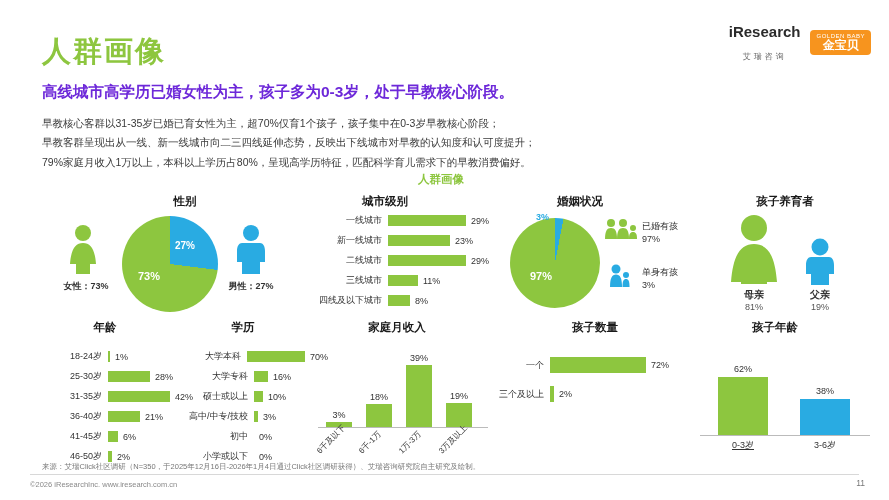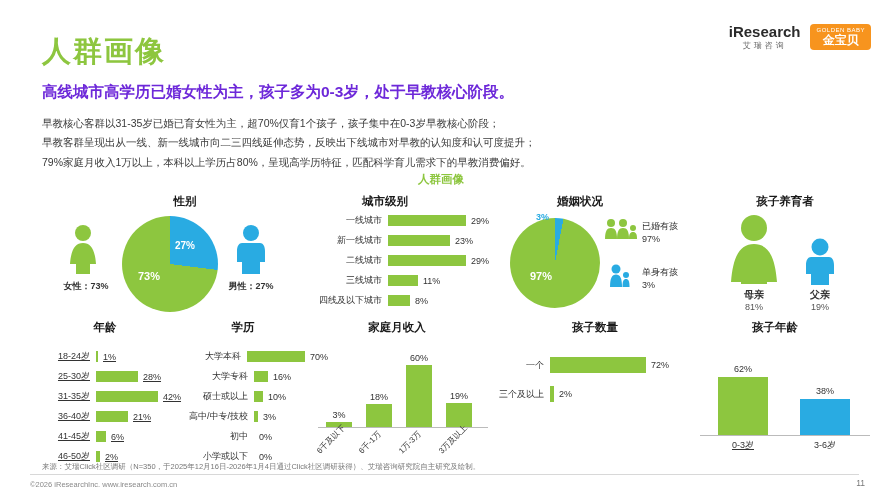--- a/index.html
+++ b/index.html
@@ -14,21 +14,21 @@
   .slide{position:relative;width:889px;height:500px;}
 
   
   .title{
     position:absolute;left:42px;top:32px;
     font-size:29px;color:#8dc63f;font-weight:bold;letter-spacing:2px;
   }
   .logo-wrap{position:absolute;right:18px;top:24px;display:flex;align-items:center;gap:10px;}
   .ir-logo{display:flex;flex-direction:column;align-items:center;line-height:1;}
   .ir-logo .ir-top{font-size:15px;font-weight:bold;color:#2b2b2b;}
-  .ir-logo .ir-sub{font-size:8px;color:#666;letter-spacing:3px;margin-top:3px;font-family:Liberation Serif, serif;}
+  .ir-logo .ir-sub{font-size:8px;color:#666;letter-spacing:3px;margin-top:14px;font-family:Liberation Serif, serif;}
   .jb-logo{background:#f7941e;border-radius:4px;padding:3px 6px;display:flex;flex-direction:column;align-items:center;line-height:1.1;}
   .jb-logo .jb-en{font-size:6px;color:#fff;letter-spacing:.5px;}
   .jb-logo .jb-cn{font-size:12px;color:#fff;font-weight:bold;}
 
   
   .headline{
     position:absolute;left:42px;top:82px;
     font-size:15.5px;font-weight:bold;color:#6d28d9;
   }
   .bullets{
@@ -191,21 +191,21 @@
       <circle cx="16" cy="9" r="8.5" fill="#29abe2"></circle>
       <path d="M7 19 L25 19 C28 19 30 22 30 27 L30 36 L25 36 L25 47 L7 47 L7 36 L2 36 L2 27 C2 22 4 19 7 19 Z" fill="#29abe2"></path>
     </svg>
     <div style="position:absolute;left:28px;top:76px;width:52px;text-align:center;font-size:10px;font-weight:bold;color:#333;">母亲</div>
     <div style="position:absolute;left:28px;top:90px;width:52px;text-align:center;font-size:9px;color:#555;">81%</div>
     <div style="position:absolute;left:94px;top:76px;width:52px;text-align:center;font-size:10px;font-weight:bold;color:#333;">父亲</div>
     <div style="position:absolute;left:94px;top:90px;width:52px;text-align:center;font-size:9px;color:#555;">19%</div>
   </div>
 
   <div class="panel-title" style="left:40px;top:320px;width:130px;">年龄</div>
-  <div style="position:absolute;left:28px;top:348px;width:160px;text-decoration:underline;">
+  <div style="position:absolute;left:40px;top:348px;width:160px;">
     <div class="hbar-row">
       <div class="hbar-label" style="width:62px;">18-24岁</div>
       <div class="hbar-track">
           <div class="hbar-fill" style="width:2px;"></div>
         </div>
       <div class="hbar-val">1%</div>
     </div>
     <div class="hbar-row">
       <div class="hbar-label" style="width:62px;">25-30岁</div>
       <div class="hbar-track">
@@ -293,21 +293,21 @@
   <div style="position:absolute;left:318px;top:344px;width:170px;height:110px;">
     <div style="position:absolute;left:0;bottom:26px;width:170px;height:1px;background:#bbb;"></div>
 
     <div style="position:absolute;left:8px;bottom:27px;width:26px;height:5px;background:#8dc63f;"></div>
     <div style="position:absolute;left:2px;bottom:34px;width:38px;" class="vbar-cap">3%</div>
 
     <div style="position:absolute;left:48px;bottom:27px;width:26px;height:23px;background:#8dc63f;"></div>
     <div style="position:absolute;left:42px;bottom:52px;width:38px;" class="vbar-cap">18%</div>
 
     <div style="position:absolute;left:88px;bottom:27px;width:26px;height:62px;background:#8dc63f;"></div>
-    <div style="position:absolute;left:82px;bottom:91px;width:38px;" class="vbar-cap">60%</div>
+    <div style="position:absolute;left:82px;bottom:91px;width:38px;" class="vbar-cap">39%</div>
 
     <div style="position:absolute;left:128px;bottom:27px;width:26px;height:24px;background:#8dc63f;"></div>
     <div style="position:absolute;left:122px;bottom:53px;width:38px;" class="vbar-cap">19%</div>
 
     <div style="position:absolute;left:4px;bottom:-2px;font-size:8px;color:#333;transform:rotate(-45deg);transform-origin:left bottom;white-space:nowrap;">6千及以下</div>
     <div style="position:absolute;left:46px;bottom:-2px;font-size:8px;color:#333;transform:rotate(-45deg);transform-origin:left bottom;white-space:nowrap;">6千-1万</div>
     <div style="position:absolute;left:86px;bottom:-2px;font-size:8px;color:#333;transform:rotate(-45deg);transform-origin:left bottom;white-space:nowrap;">1万-3万</div>
     <div style="position:absolute;left:126px;bottom:-2px;font-size:8px;color:#333;transform:rotate(-45deg);transform-origin:left bottom;white-space:nowrap;">3万及以上</div>
   </div>
 

